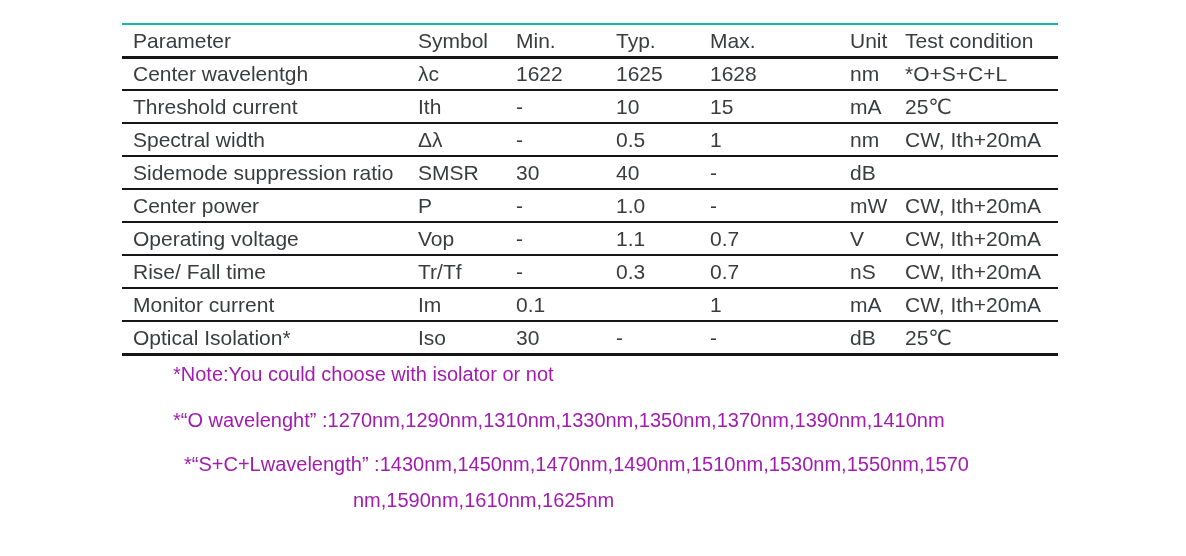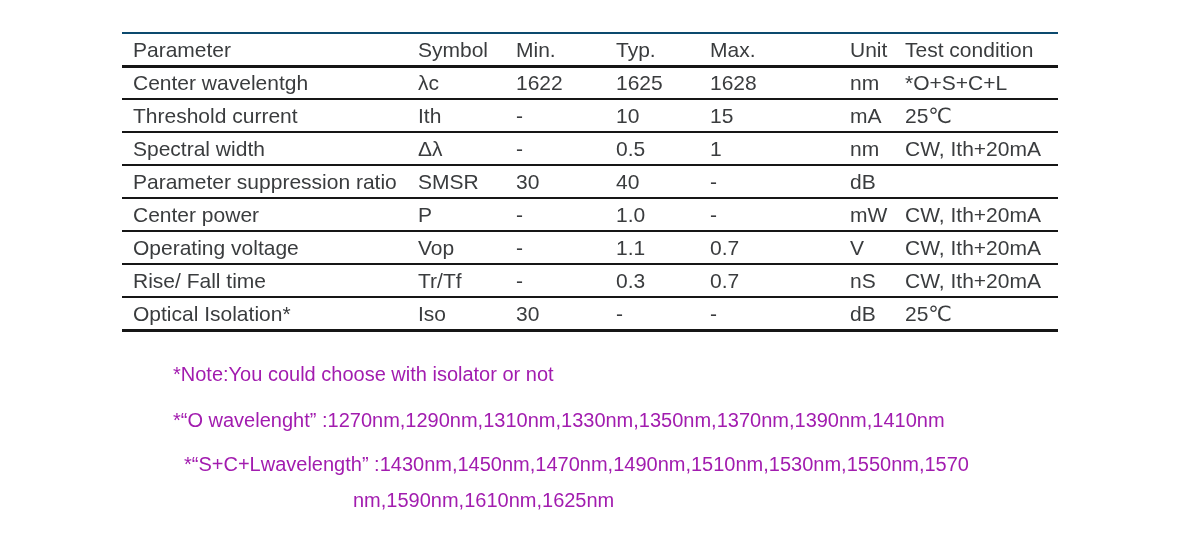--- a/index.html
+++ b/index.html
@@ -4,23 +4,23 @@
 <style>
   html,body{margin:0;padding:0;background:#ffffff;}
   .page{
     position:relative;
     width:1186px;height:556px;
     background:#ffffff;
     font-family:"Liberation Sans","DejaVu Sans",sans-serif;
     overflow:hidden;
   }
   table.spec{
-    position:absolute;left:122px;top:32px;width:936px;
+    position:absolute;left:122px;top:23px;width:936px;
     border-collapse:collapse;table-layout:fixed;
-    border-top:2px solid #0c4a6e;
+    border-top:2px solid #14b8a6;
   }
   table.spec tr{height:33px;}
   table.spec thead tr{border-bottom:3px solid #161616;}
   table.spec tbody tr{border-bottom:2px solid #161616;}
   table.spec tbody tr:last-child{border-bottom:3px solid #161616;margin-top:45px;}
   table.spec th,table.spec td{
     font-weight:400;font-size:21px;line-height:1;
     color:#3a3c3e;text-align:left;vertical-align:middle;
     padding:0;white-space:nowrap;overflow:visible;
   }
@@ -83,21 +83,21 @@
       <tr>
         <td>Spectral width</td>
         <td>Δλ</td>
         <td>-</td>
         <td>0.5</td>
         <td>1</td>
         <td>nm</td>
         <td>CW, Ith+20mA</td>
       </tr>
       <tr>
-        <td>Parameter suppression ratio</td>
+        <td>Sidemode suppression ratio</td>
         <td>SMSR</td>
         <td>30</td>
         <td>40</td>
         <td>-</td>
         <td>dB</td>
         <td></td>
       </tr>
       <tr>
         <td>Center power</td>
         <td>P</td>
@@ -119,20 +119,29 @@
       <tr>
         <td>Rise/ Fall time</td>
         <td>Tr/Tf</td>
         <td>-</td>
         <td>0.3</td>
         <td>0.7</td>
         <td>nS</td>
         <td>CW, Ith+20mA</td>
       </tr>
       <tr>
+        <td>Monitor current</td>
+        <td>Im</td>
+        <td>0.1</td>
+        <td></td>
+        <td>1</td>
+        <td>mA</td>
+        <td>CW, Ith+20mA</td>
+      </tr>
+      <tr>
         <td>Optical Isolation*</td>
         <td>Iso</td>
         <td>30</td>
         <td>-</td>
         <td>-</td>
         <td>dB</td>
         <td>25℃</td>
       </tr>
     </tbody>
   </table>

